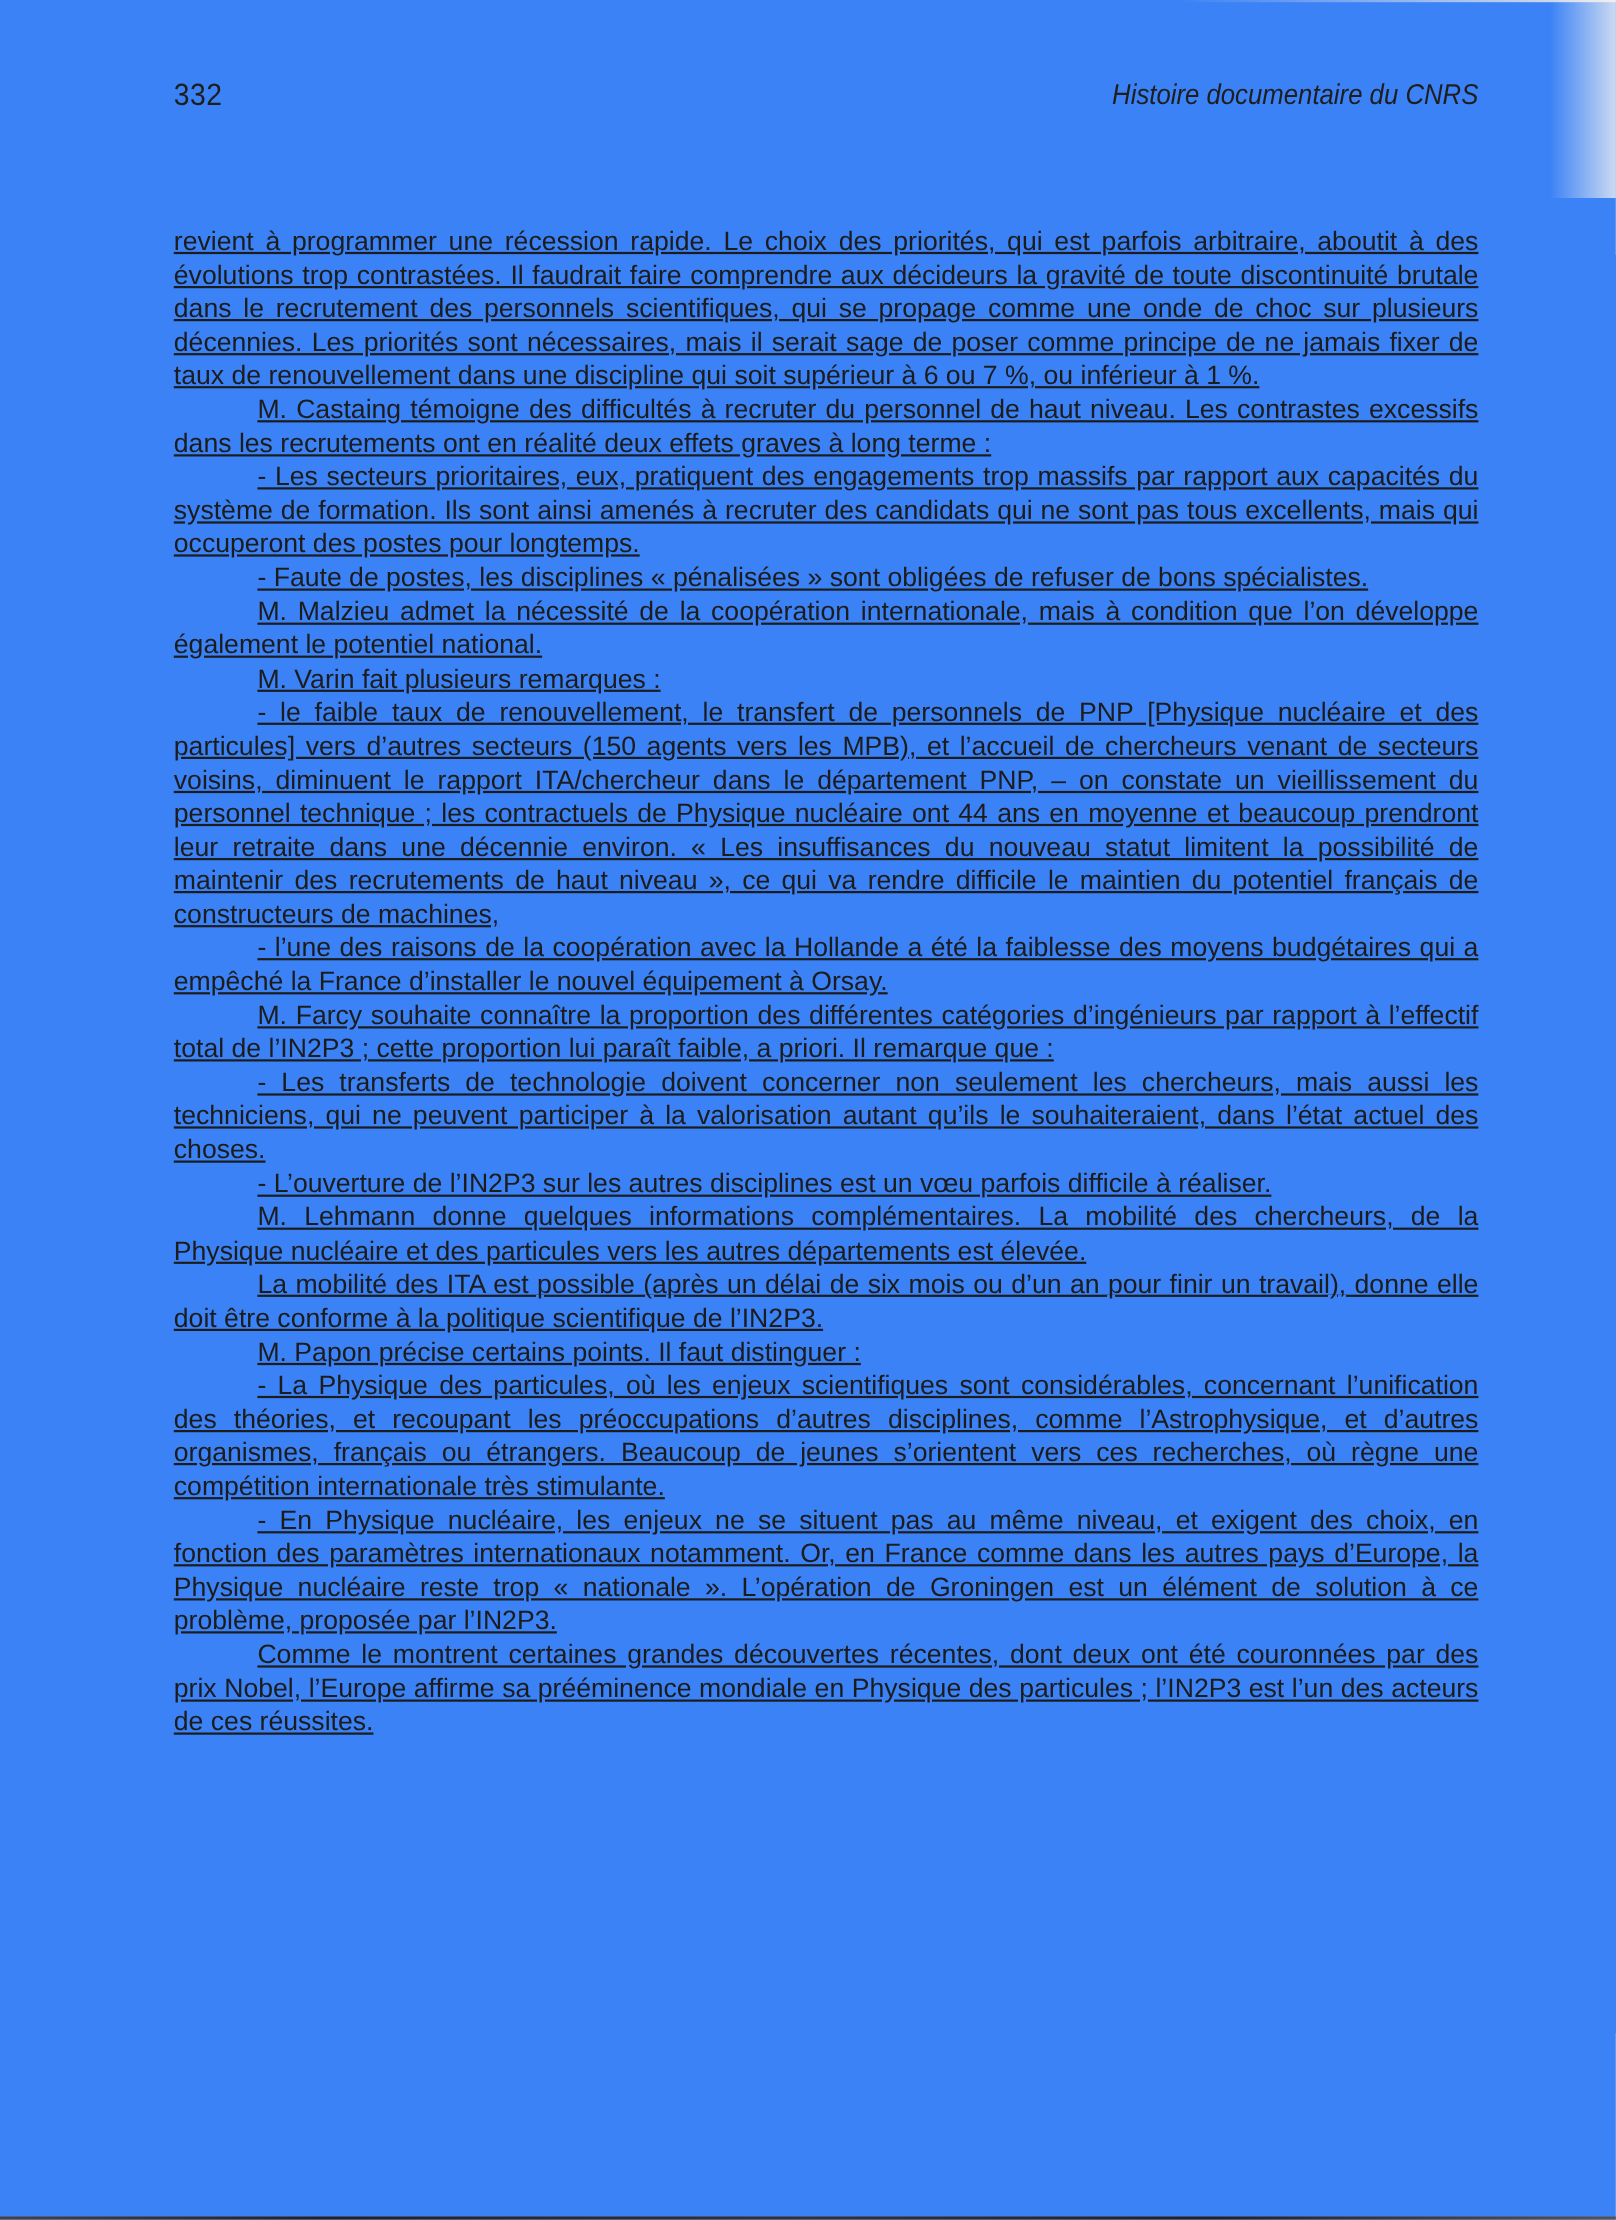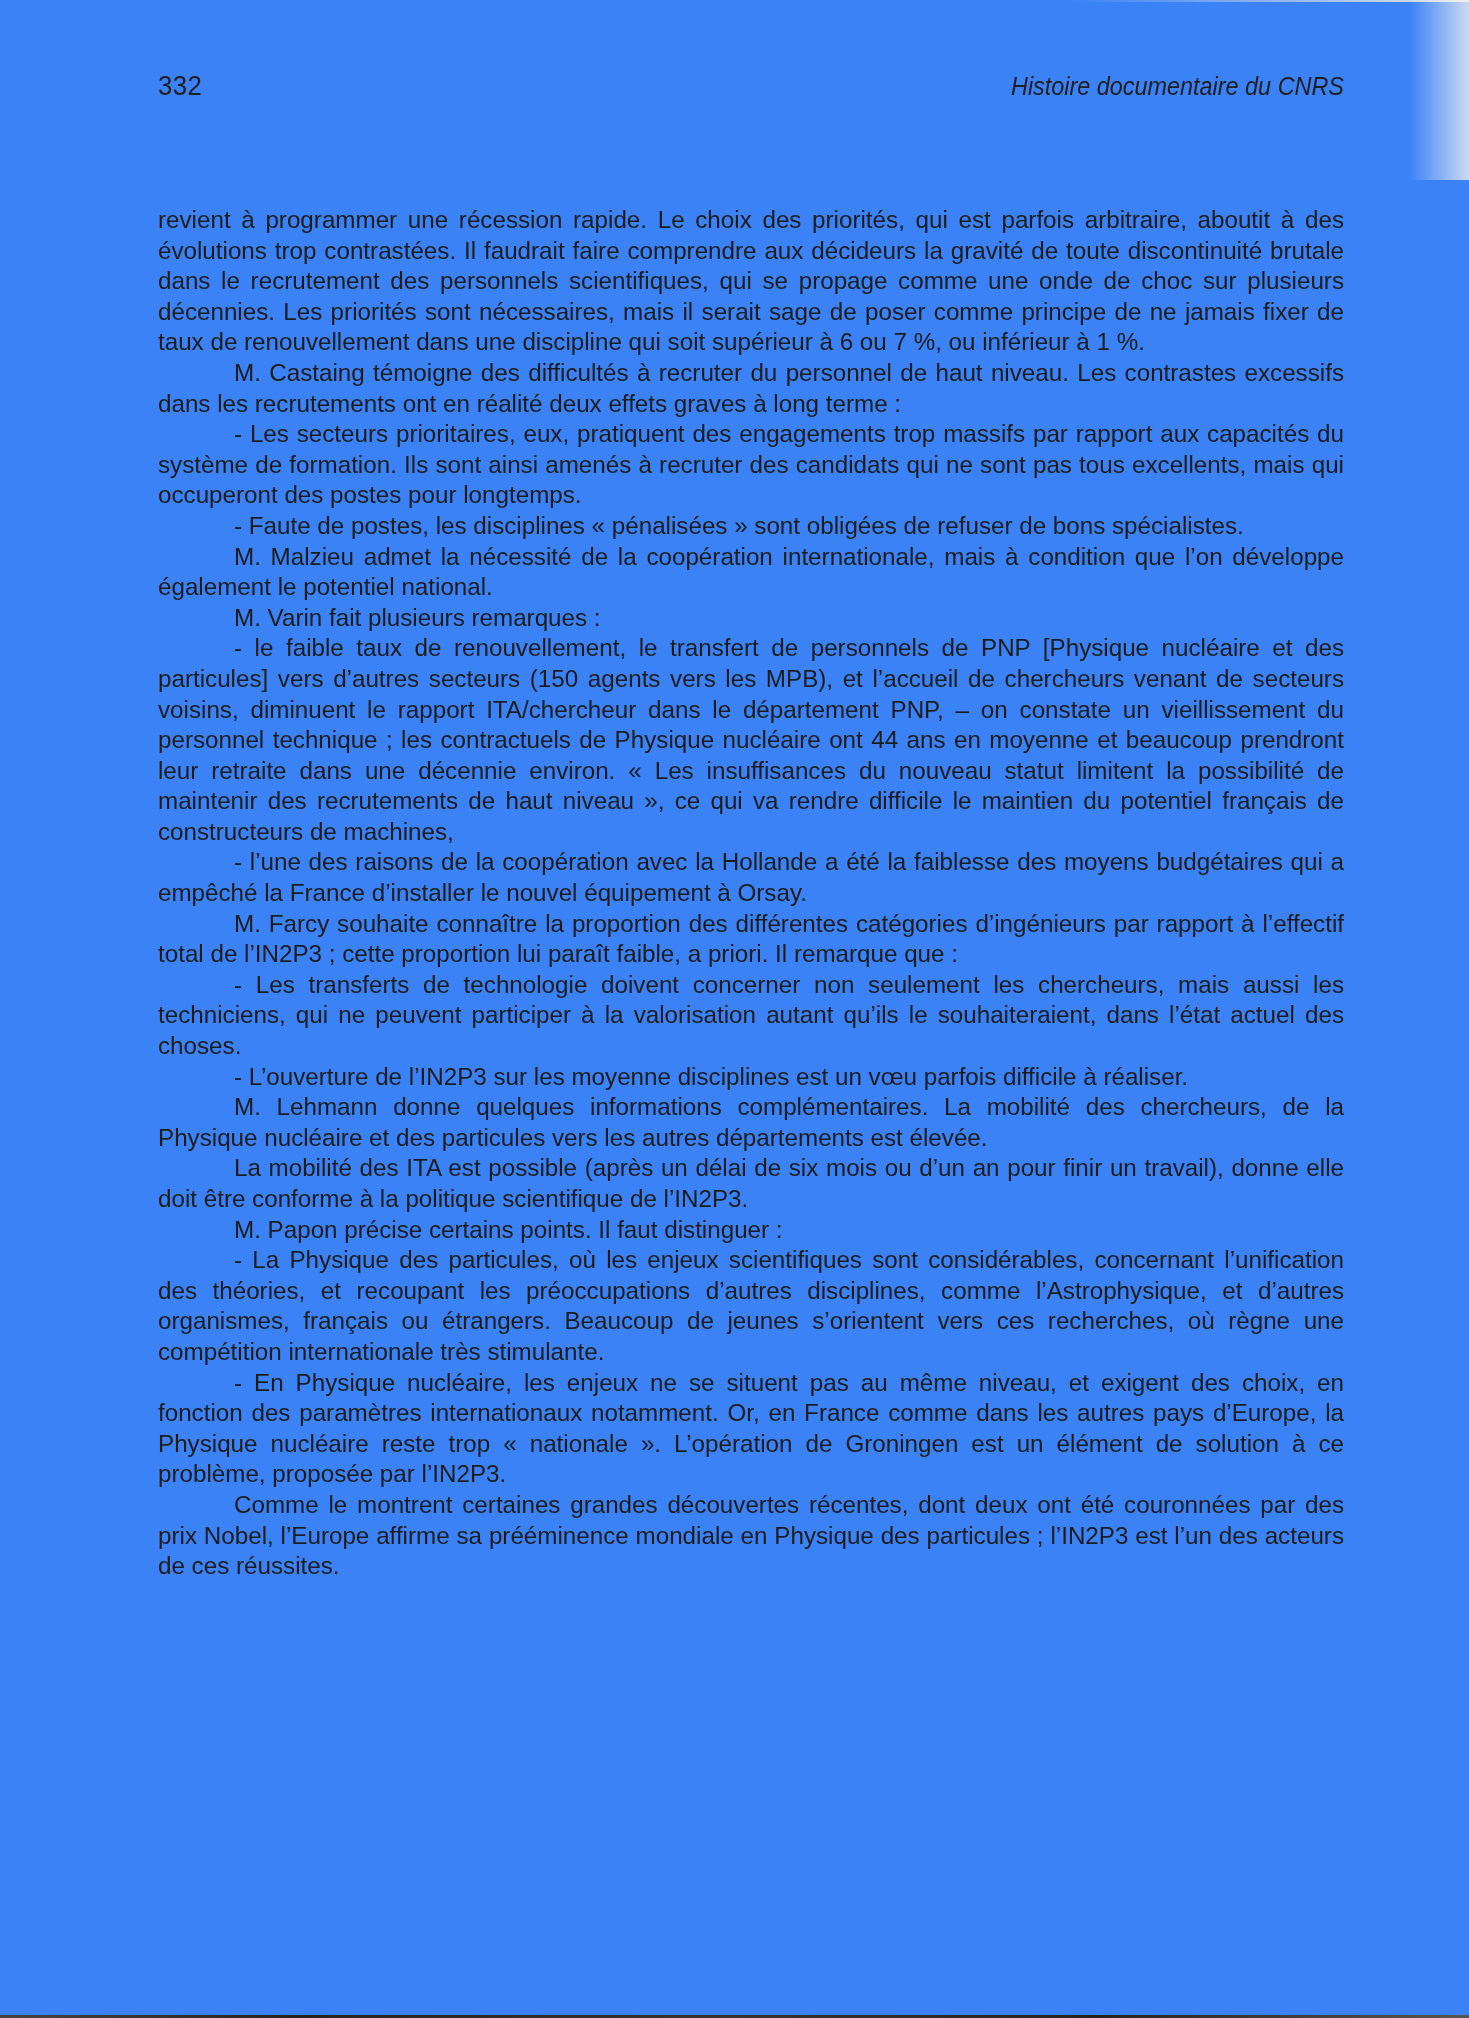--- a/index.html
+++ b/index.html
@@ -48,20 +48,21 @@
     }
     .body-text {
       position: absolute;
       top: 205px;
       left: 158px;
       width: 1186px;
       font-size: 24.2px;
       line-height: 30.6px;
       text-align: justify;
       color: #1c1c1c;
+      text-decoration: underline;
     }
     .body-text p {
       margin: 0;
       text-indent: 0;
     }
     .body-text p.indent {
       text-indent: 76px;
     }
     .scan-edge-bottom {
       position: absolute;
@@ -104,21 +105,21 @@
     <p>revient à programmer une récession rapide. Le choix des priorités, qui est parfois arbitraire, aboutit à des évolutions trop contrastées. Il faudrait faire comprendre aux décideurs la gravité de toute discontinuité brutale dans le recrutement des personnels scientifiques, qui se propage comme une onde de choc sur plusieurs décennies. Les priorités sont nécessaires, mais il serait sage de poser comme principe de ne jamais fixer de taux de renouvellement dans une discipline qui soit supérieur à 6 ou 7 %, ou inférieur à 1 %.</p>
     <p class="indent">M. Castaing témoigne des difficultés à recruter du personnel de haut niveau. Les contrastes excessifs dans les recrutements ont en réalité deux effets graves à long terme :</p>
     <p class="indent">- Les secteurs prioritaires, eux, pratiquent des engagements trop massifs par rapport aux capacités du système de formation. Ils sont ainsi amenés à recruter des candidats qui ne sont pas tous excellents, mais qui occuperont des postes pour longtemps.</p>
     <p class="indent">- Faute de postes, les disciplines « pénalisées » sont obligées de refuser de bons spécialistes.</p>
     <p class="indent">M. Malzieu admet la nécessité de la coopération internationale, mais à condition que l’on développe également le potentiel national.</p>
     <p class="indent">M. Varin fait plusieurs remarques :</p>
     <p class="indent">- le faible taux de renouvellement, le transfert de personnels de PNP [Physique nucléaire et des particules] vers d’autres secteurs (150 agents vers les MPB), et l’accueil de chercheurs venant de secteurs voisins, diminuent le rapport ITA/chercheur dans le département PNP, – on constate un vieillissement du personnel technique ; les contractuels de Physique nucléaire ont 44 ans en moyenne et beaucoup prendront leur retraite dans une décennie environ. « Les insuffisances du nouveau statut limitent la possibilité de maintenir des recrutements de haut niveau », ce qui va rendre difficile le maintien du potentiel français de constructeurs de machines,</p>
     <p class="indent">- l’une des raisons de la coopération avec la Hollande a été la faiblesse des moyens budgétaires qui a empêché la France d’installer le nouvel équipement à Orsay.</p>
     <p class="indent">M. Farcy souhaite connaître la proportion des différentes catégories d’ingénieurs par rapport à l’effectif total de l’IN2P3 ; cette proportion lui paraît faible, a priori. Il remarque que :</p>
     <p class="indent">- Les transferts de technologie doivent concerner non seulement les chercheurs, mais aussi les techniciens, qui ne peuvent participer à la valorisation autant qu’ils le souhaiteraient, dans l’état actuel des choses.</p>
-    <p class="indent">- L’ouverture de l’IN2P3 sur les moyenne disciplines est un vœu parfois difficile à réaliser.</p>
+    <p class="indent">- L’ouverture de l’IN2P3 sur les autres disciplines est un vœu parfois difficile à réaliser.</p>
     <p class="indent">M. Lehmann donne quelques informations complémentaires. La mobilité des chercheurs, de la Physique nucléaire et des particules vers les autres départements est élevée.</p>
     <p class="indent">La mobilité des ITA est possible (après un délai de six mois ou d’un an pour finir un travail), donne elle doit être conforme à la politique scientifique de l’IN2P3.</p>
     <p class="indent">M. Papon précise certains points. Il faut distinguer :</p>
     <p class="indent">- La Physique des particules, où les enjeux scientifiques sont considérables, concernant l’unification des théories, et recoupant les préoccupations d’autres disciplines, comme l’Astrophysique, et d’autres organismes, français ou étrangers. Beaucoup de jeunes s’orientent vers ces recherches, où règne une compétition internationale très stimulante.</p>
     <p class="indent">- En Physique nucléaire, les enjeux ne se situent pas au même niveau, et exigent des choix, en fonction des paramètres internationaux notamment. Or, en France comme dans les autres pays d’Europe, la Physique nucléaire reste trop « nationale ». L’opération de Groningen est un élément de solution à ce problème, proposée par l’IN2P3.</p>
     <p class="indent">Comme le montrent certaines grandes découvertes récentes, dont deux ont été couronnées par des prix Nobel, l’Europe affirme sa prééminence mondiale en Physique des particules ; l’IN2P3 est l’un des acteurs de ces réussites.</p>
   </div>
 
   <div class="scan-edge-bottom"></div>
 </div>

